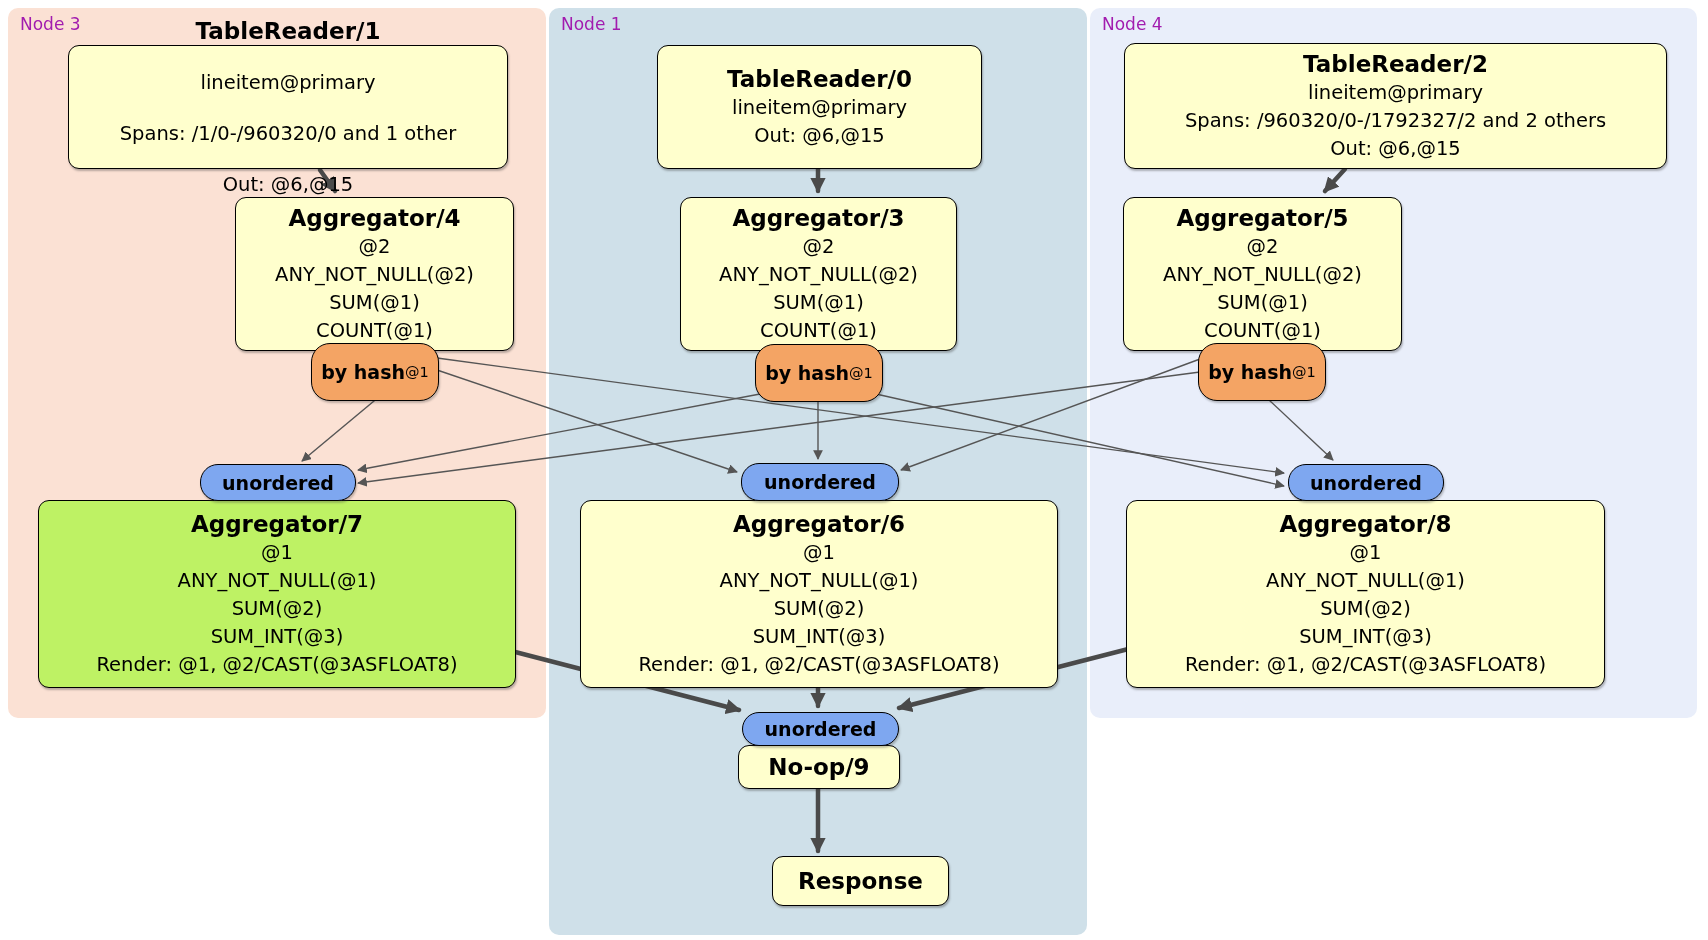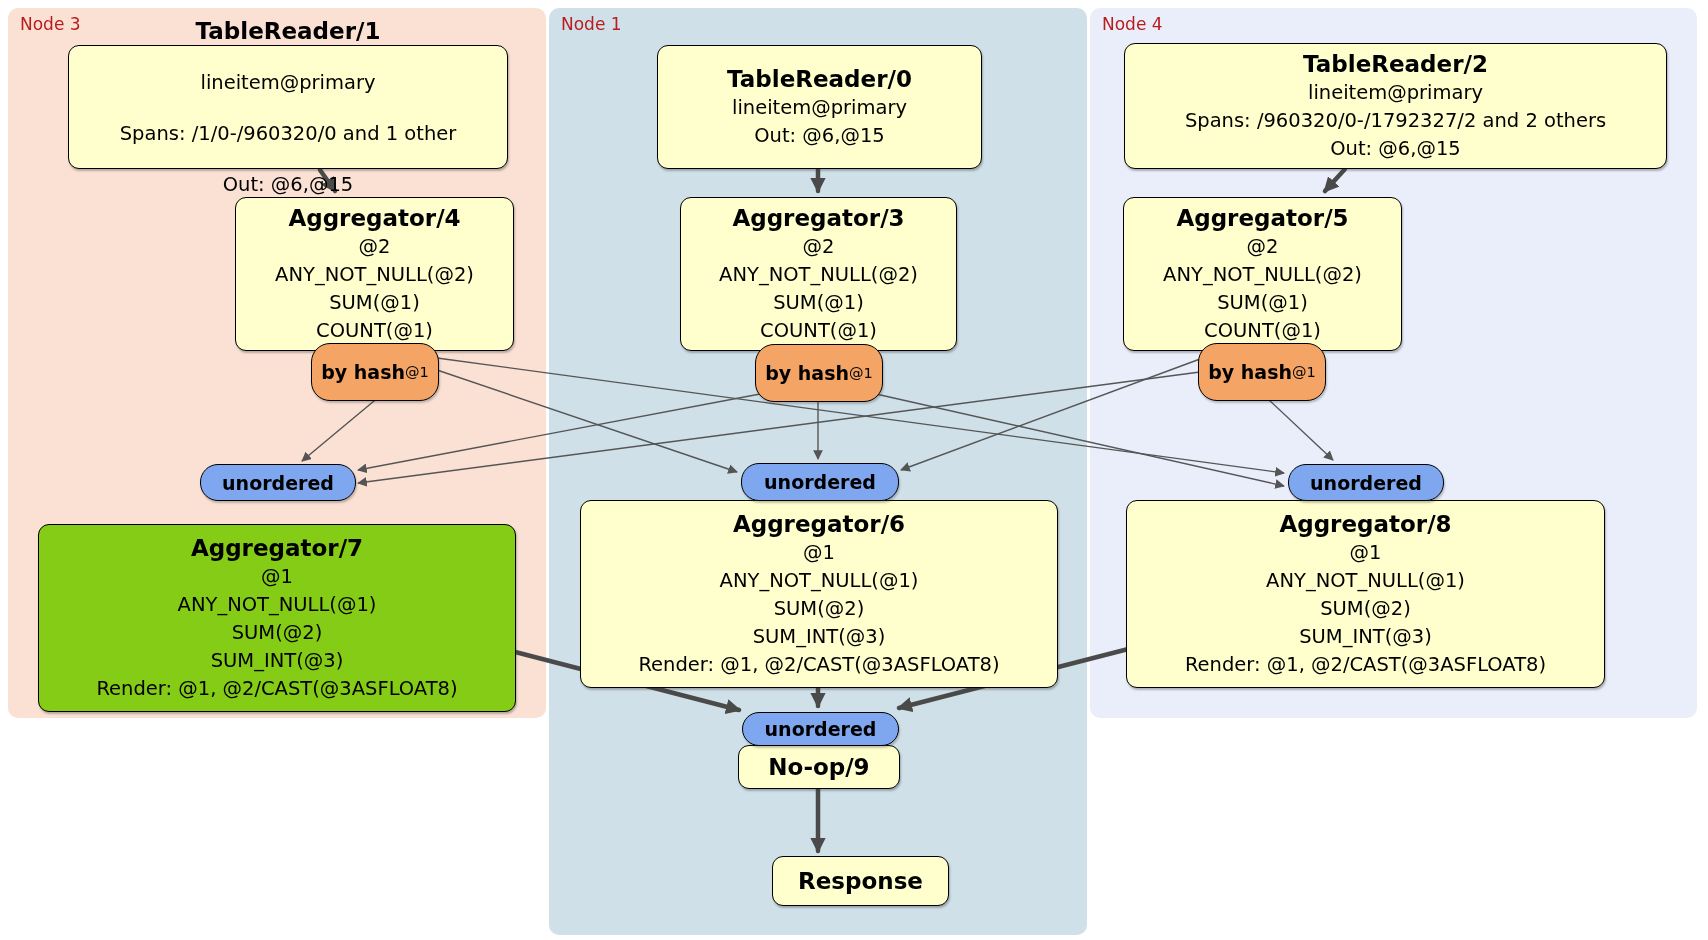--- a/index.html
+++ b/index.html
@@ -1,21 +1,21 @@
 <!DOCTYPE html>
 <html><head>
 <meta charset="utf-8">
 <style>
   html,body{margin:0;padding:0;background:#ffffff;}
   #canvas{
     position:relative;width:1708px;height:940px;overflow:hidden;
     font-family:"DejaVu Sans","Liberation Sans",sans-serif;color:#000;
   }
   .region{position:absolute;border-radius:10px;}
-  .region-label{position:absolute;left:12px;top:6px;font-size:17px;color:#b91c1c;}
+  .region-label{position:absolute;left:12px;top:6px;font-size:17px;color:#a21caf;}
   #edges{position:absolute;left:0;top:0;z-index:2;}
   .box{
     position:absolute;z-index:3;border:1.6px solid #000;border-radius:11px;
     display:flex;flex-direction:column;align-items:center;justify-content:center;
     text-align:center;box-shadow:1px 2px 2px rgba(60,60,60,.35);
   }
   .btitle{font-size:23px;font-weight:bold;line-height:30px;white-space:nowrap;}
   .bline{font-size:19.5px;line-height:28px;white-space:nowrap;}
   .router{
     position:absolute;z-index:4;border:1.6px solid #000;border-radius:19px;
@@ -135,21 +135,21 @@
   <div class="sync" style="left: 200px; top: 464px; width: 154px; height: 35px; background: rgb(126, 167, 240);">
     <div class="slabel">unordered</div>
   </div>
   <div class="sync" style="left: 741px; top: 463px; width: 156px; height: 36px; background: rgb(126, 167, 240);">
     <div class="slabel">unordered</div>
   </div>
   <div class="sync" style="left: 1288px; top: 464px; width: 154px; height: 35px; background: rgb(126, 167, 240);">
     <div class="slabel">unordered</div>
   </div>
 
-  <div class="box" style="left: 38px; top: 524px; width: 476px; height: 186px; background: #84cc16;">
+  <div class="box" style="left: 38px; top: 500px; width: 476px; height: 186px; background: #bef264;">
     <div class="btitle">Aggregator/7</div>
     <div class="bline">@1</div>
     <div class="bline">ANY_NOT_NULL(@1)</div>
     <div class="bline">SUM(@2)</div>
     <div class="bline">SUM_INT(@3)</div>
     <div class="bline">Render: @1, @2/CAST(@3ASFLOAT8)</div>
   </div>
   <div class="box" style="left: 580px; top: 500px; width: 476px; height: 186px; background: rgb(255, 255, 205);">
     <div class="btitle">Aggregator/6</div>
     <div class="bline">@1</div>

